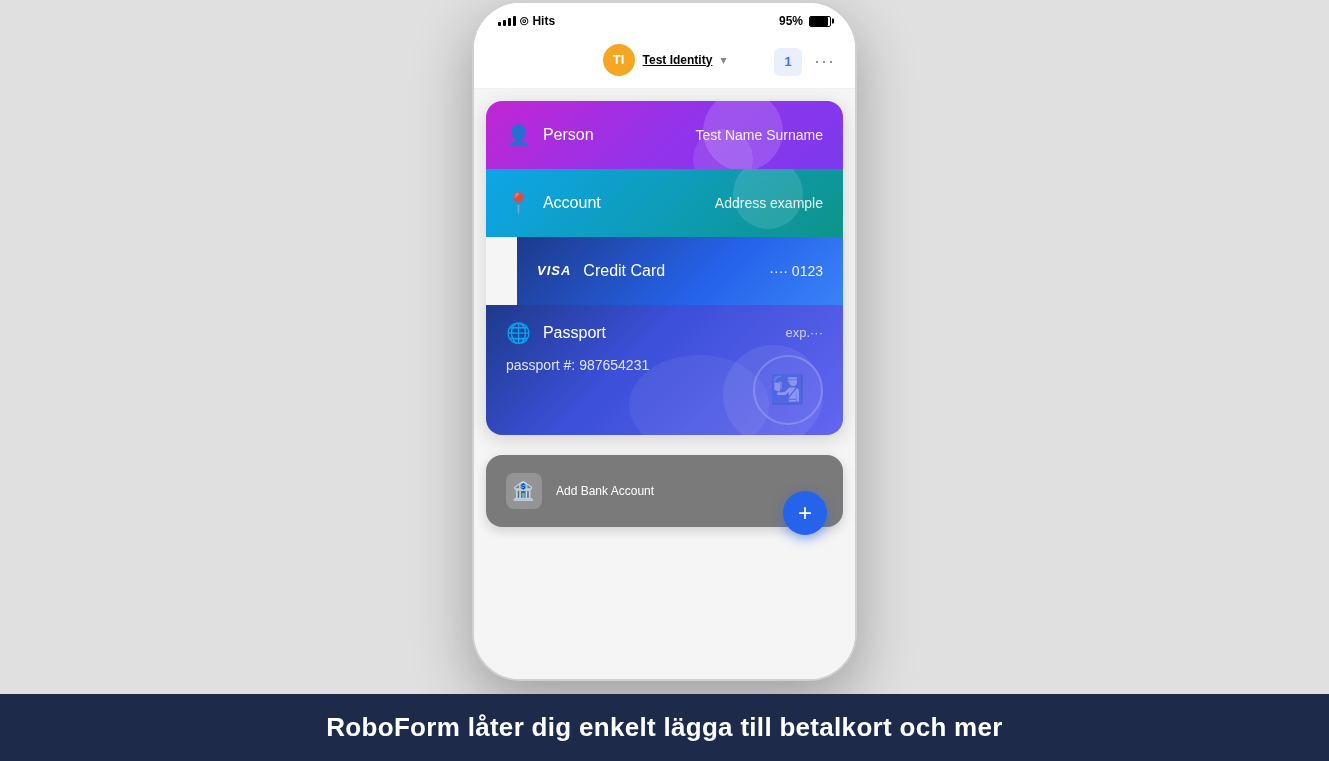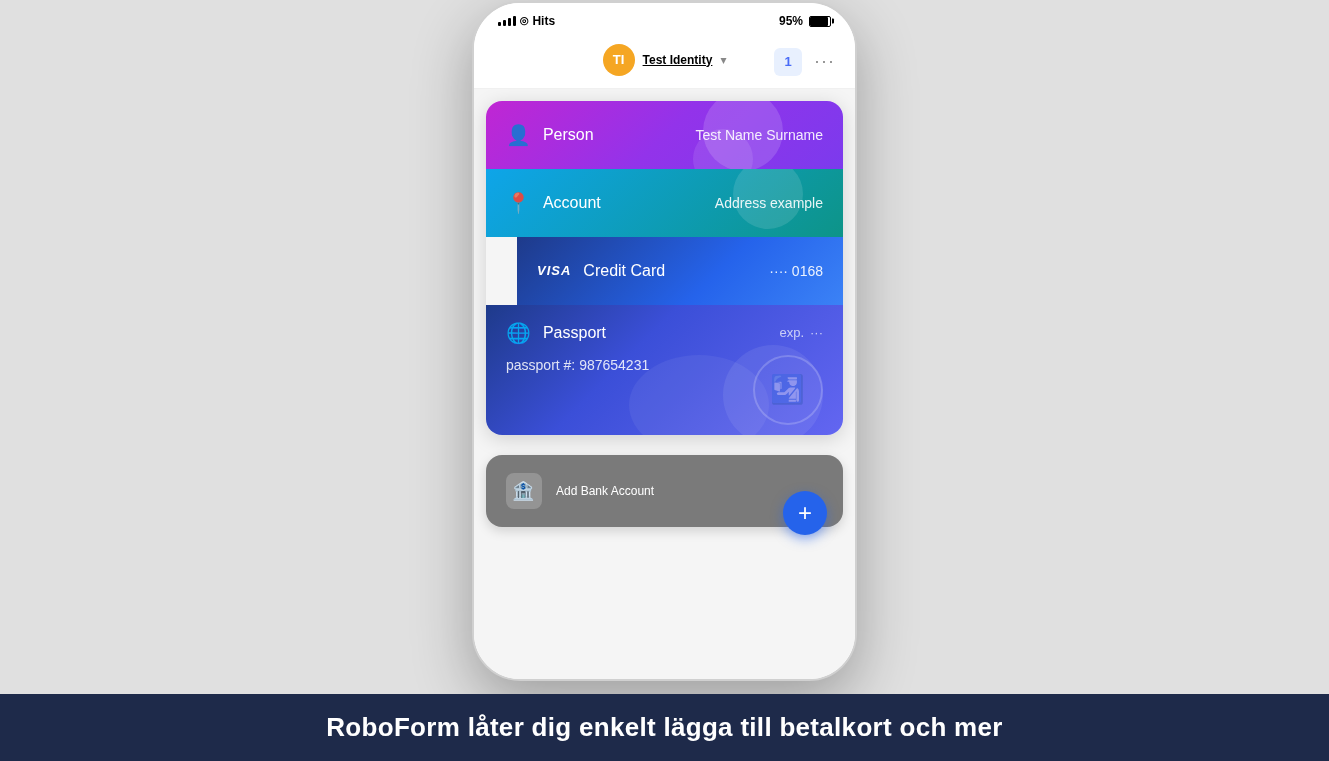--- a/index.html
+++ b/index.html
@@ -497,30 +497,30 @@
               <span class="card-label">Account</span>
             </div>
             <span class="card-value">Address example</span>
           </div>
 
           <div class="card-credit">
             <div class="card-left">
               <span class="visa-text">VISA</span>
               <span class="card-label">Credit Card</span>
             </div>
-            <span class="card-value">···· 0168</span>
+            <span class="card-value">···· 0123</span>
           </div>
 
           <div class="card-passport">
             <div class="passport-header">
               <div class="card-left">
                 <span class="card-icon">🌐</span>
                 <span class="card-label">Passport</span>
               </div>
-              <div style="display:flex;gap:6px;align-items:center;z-index:1;">
+              <div style="display:flex;gap:0;align-items:center;z-index:1;">
                 <span class="passport-exp">exp.</span>
                 <span class="passport-exp">···</span>
               </div>
             </div>
             <div class="passport-number">
               <span>passport #:</span>
               <span>987654231</span>
             </div>
 
             <div class="passport-decoration">

